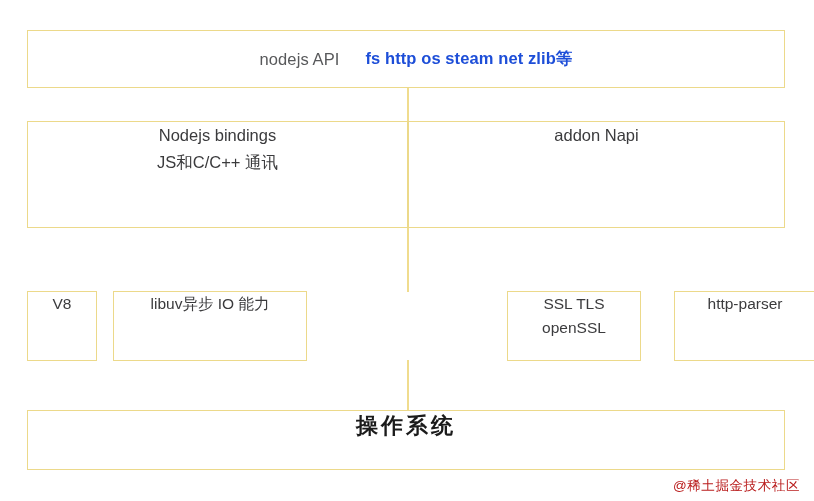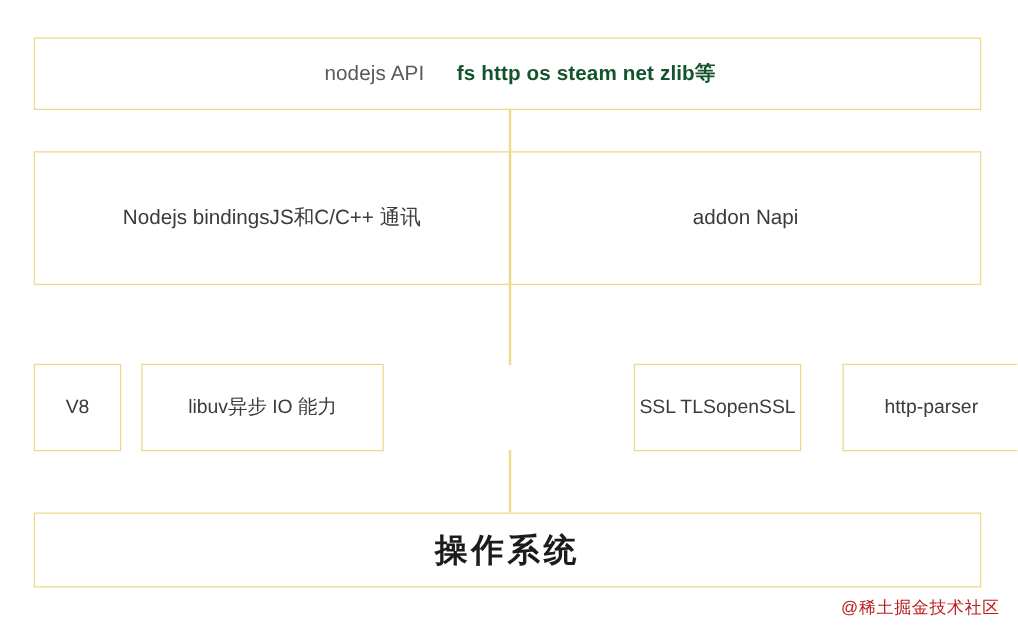--- a/index.html
+++ b/index.html
@@ -29,23 +29,22 @@
     background: #f0dc8e;
   }
 
   
   .box {
     position: absolute;
     box-sizing: border-box;
     border: 1.5px solid #ecd98a;
     background: #ffffff;
     display: flex;
-    flex-direction: row;
+    flex-direction: column;
     align-items: center;
-    justify-content: center;
     text-align: center;
   }
 
   
   #row1-box {
     left: 27px;
     top: 30px;
     width: 758px;
     height: 58px;
     flex-direction: row;
@@ -54,21 +53,21 @@
   }
   .api-light {
     font-size: 16.5px;
     color: #58595b;
     font-weight: 400;
     letter-spacing: .1px;
     margin-left: 20px;
   }
   .api-bold {
     font-size: 16.5px;
-    color: #14532d;
+    color: #1d4ed8;
     font-weight: 700;
     margin-left: 26px;
     letter-spacing: .1px;
   }
 
   
   #row2-left {
     left: 27px;
     top: 121px;
     width: 381px;
@@ -103,21 +102,21 @@
   #row3-v8 .cell-text { font-size: 15.5px; }
 
   
   #row4-box {
     left: 27px;
     top: 410px;
     width: 758px;
     height: 60px;
   }
   .os-text {
-    font-size: 26px;
+    font-size: 22px;
     font-weight: 700;
     color: #1b1b1b;
     letter-spacing: 3px;
   }
 
   
   #watermark {
     position: absolute;
     right: 14px;
     bottom: 6px;

